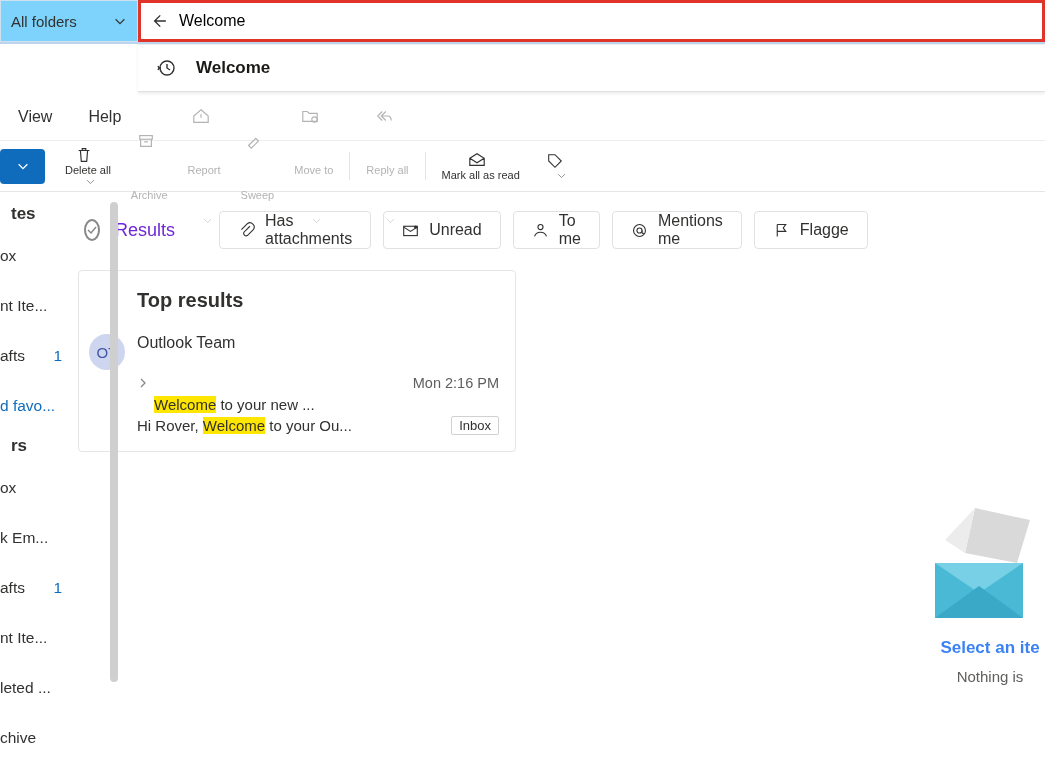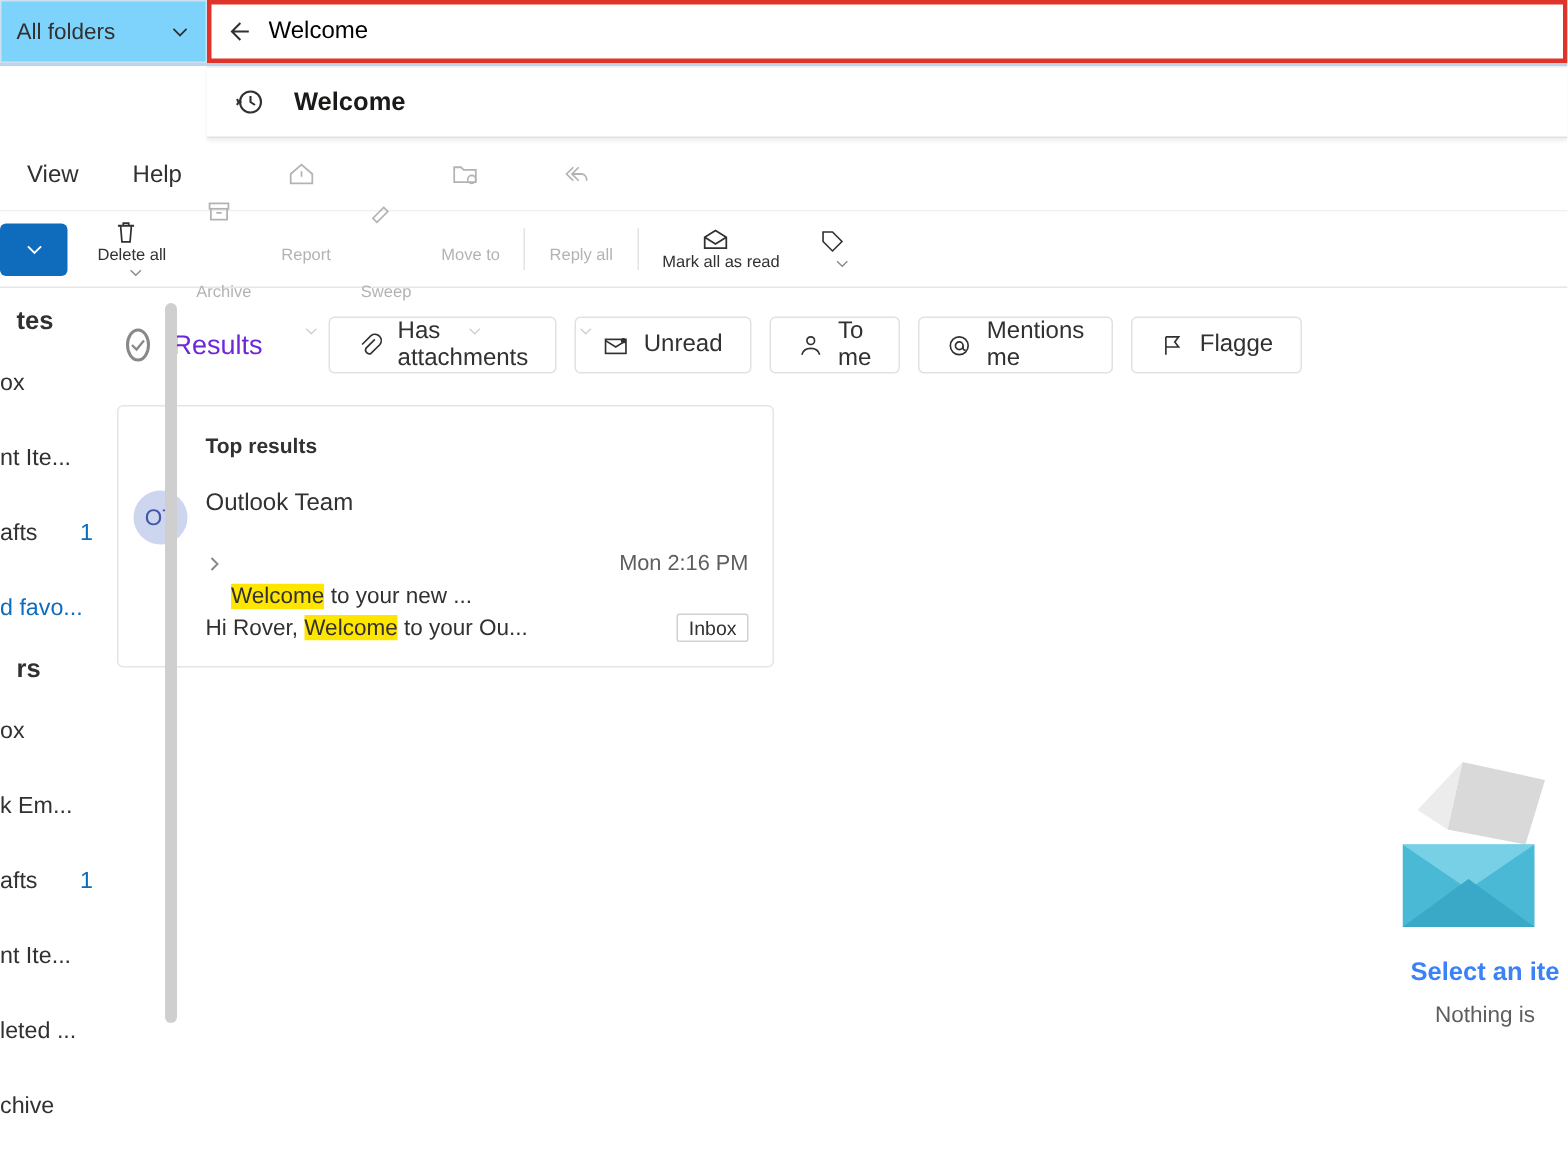--- a/index.html
+++ b/index.html
@@ -47,21 +47,21 @@
     .results-col { width: 720px; }
 
     .filters-row { height:44px; display:flex; align-items:center; }
     .check-circle { width:22px; height:22px; border:2px solid #8a8886; border-radius:50%; display:inline-flex; align-items:center; justify-content:center; margin:0 15px 0 6px;}
     .results-title { font-weight:400; font-size:18px; color:#6d28d9; }
     .v-div { width:1px; height:24px; background:#ddd; margin:0 22px; }
     .filter-chip { height:38px; border:1px solid #e1e1e1; border-radius:4px; display:flex; align-items:center; padding:0 18px; margin-right:12px; font-size:16px; color:#323130; }
     .filter-chip .ico { margin-right:10px; display:inline-flex;}
 
     .list-card { margin-top:18px; border:1px solid #e5e5e5; border-radius:4px; width:438px; }
-    .top-results { font-weight:700; font-size:14px; padding:18px 0 14px 58px; color:#323130; }
+    .top-results { font-weight:700; font-size:20px; padding:18px 0 14px 58px; color:#323130; }
     .email-row { display:flex; padding:8px 16px 16px 10px; }
     .avatar { width:36px; height:36px; border-radius:50%; background:#cdd6ee; color:#4257a8; font-size:15px; font-weight:400; display:flex; align-items:center; justify-content:center; margin-right:12px; }
     .email-body { flex:1; }
     .sender { font-size:16px; color:#323130;}
     .line2 { display:flex; align-items:center; }
     .arrow-r { color:#8a8886; margin-right:5px; }
     .subject { font-size:15px; color:#323130; white-space:nowrap; overflow:hidden; text-overflow:ellipsis; max-width:190px;margin-top:44px;}
     .highlight { background:#ffe600; }
     .time { margin-left:auto; font-size:14.5px; color:#605e5c; }
     .line3 { display:flex; align-items:center; margin-top:3px;}

